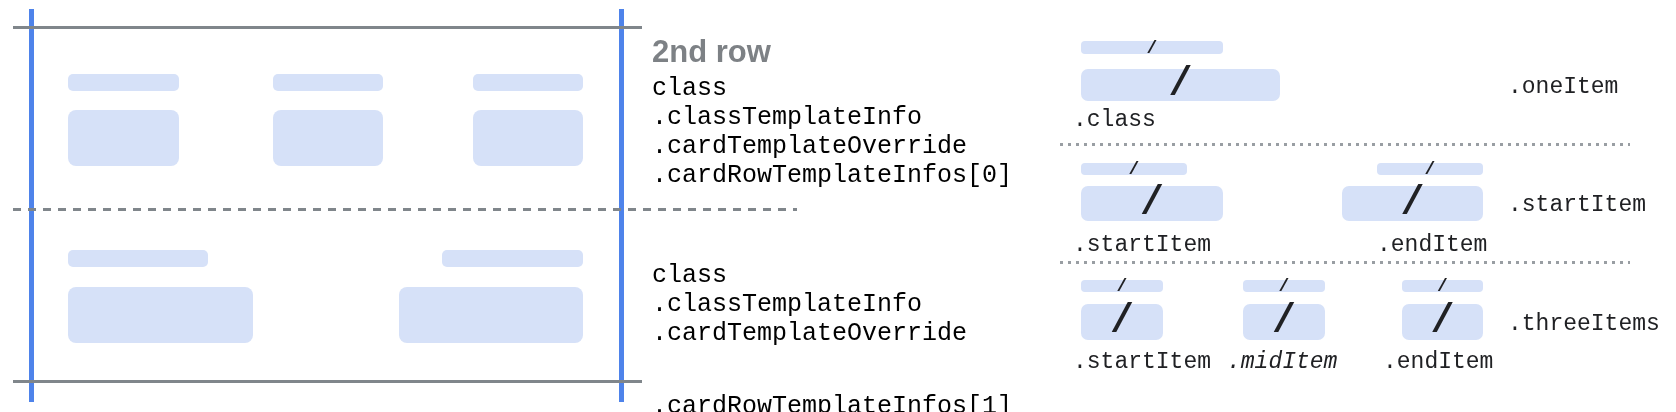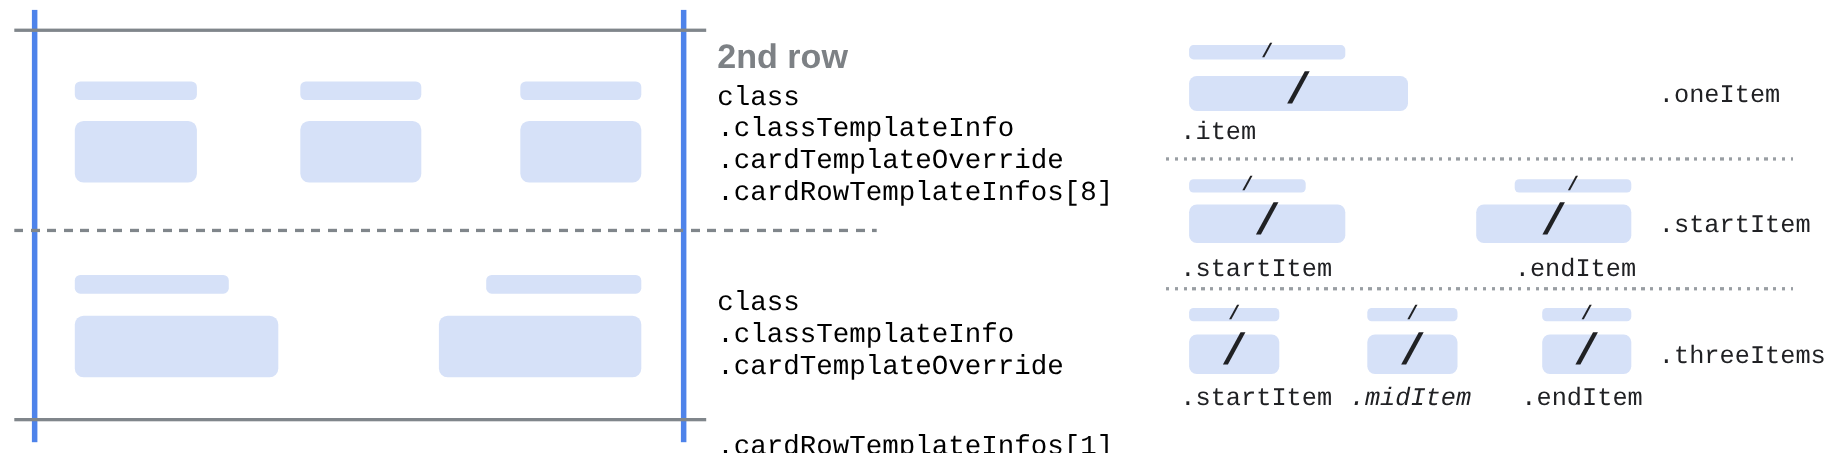--- a/index.html
+++ b/index.html
@@ -53,35 +53,35 @@
     <div class="bar card-sm" style="left:68px;top:250px;width:140px;height:17px;"></div>
     <div class="bar card-lg" style="left:68px;top:287px;width:185px;height:56px;"></div>
     <div class="bar card-sm" style="left:442px;top:250px;width:141px;height:17px;"></div>
     <div class="bar card-lg" style="left:399px;top:287px;width:184px;height:56px;"></div>
   </div>
 
   <div class="heading" style="left:652px;top:33px;">2nd row</div>
   <div class="mono" style="left:652px;top:74px;">class</div>
   <div class="mono" style="left:652px;top:103px;">.classTemplateInfo</div>
   <div class="mono" style="left:652px;top:132px;">.cardTemplateOverride</div>
-  <div class="mono" style="left:652px;top:161px;">.cardRowTemplateInfos[8]</div>
+  <div class="mono" style="left:652px;top:161px;">.cardRowTemplateInfos[0]</div>
 
   <div class="mono" style="left:652px;top:261px;">class</div>
   <div class="mono" style="left:652px;top:290px;">.classTemplateInfo</div>
   <div class="mono" style="left:652px;top:319px;">.cardTemplateOverride</div>
   <div class="mono" style="left:652px;top:348px;margin-top:44px;">.cardRowTemplateInfos[1]</div>
 
   <div class="abs" style="left:0;top:0;width:0;height:0;">
     <div class="bar sm" style="left:1081px;top:41px;width:142px;height:13px;">
       <span class="slash slash-sm">/</span>
     </div>
     <div class="bar lg" style="left:1081px;top:69px;width:199px;height:32px;">
       <span class="slash slash-lg">/</span>
     </div>
-    <div class="mono-label" style="left:1073px;top:108px;">.item</div>
+    <div class="mono-label" style="left:1073px;top:108px;">.class</div>
     <div class="mono-label" style="left:1508px;top:75px;">.oneItem</div>
   </div>
 
   <div class="dotline" style="left:1060px;top:143px;width:570px;"></div>
 
   <div class="abs" style="left:0;top:0;width:0;height:0;">
     <div class="bar sm" style="left:1081px;top:163px;width:106px;height:12px;">
       <span class="slash slash-sm">/</span>
     </div>
     <div class="bar lg" style="left:1081px;top:186px;width:142px;height:35px;">

